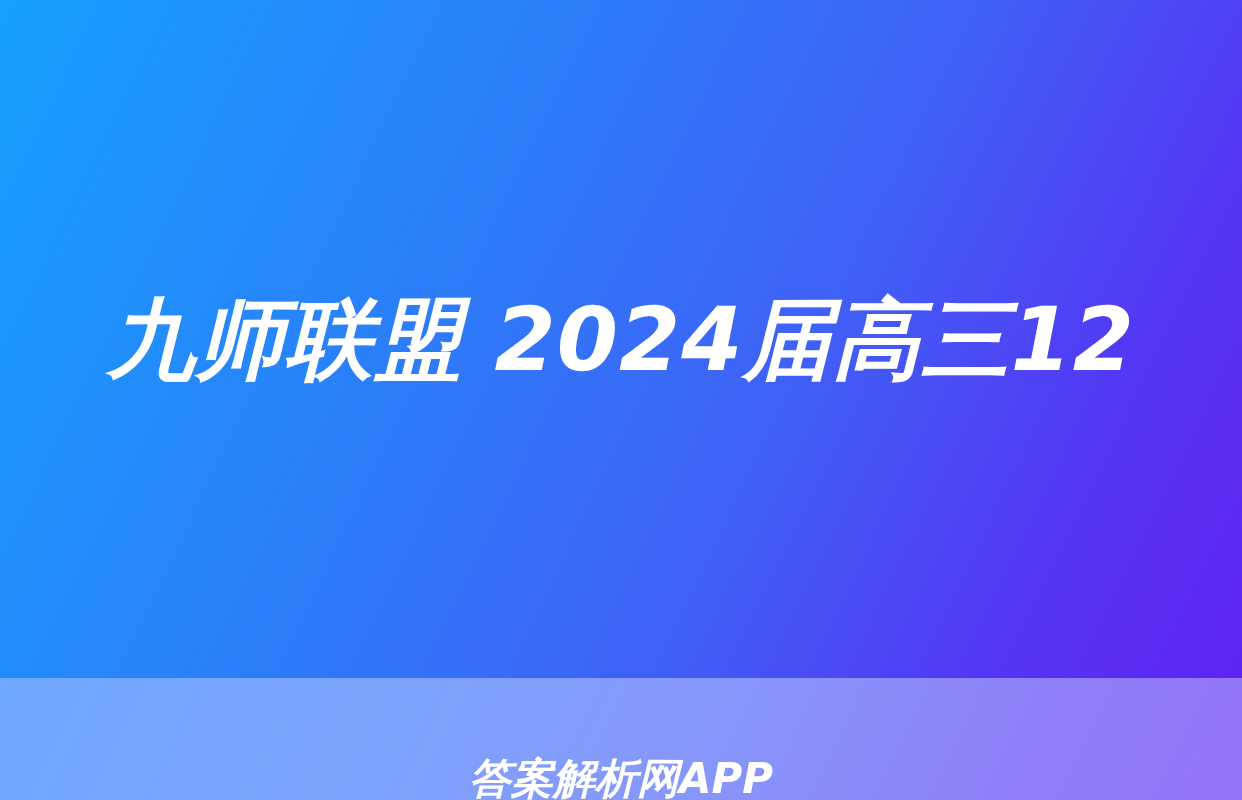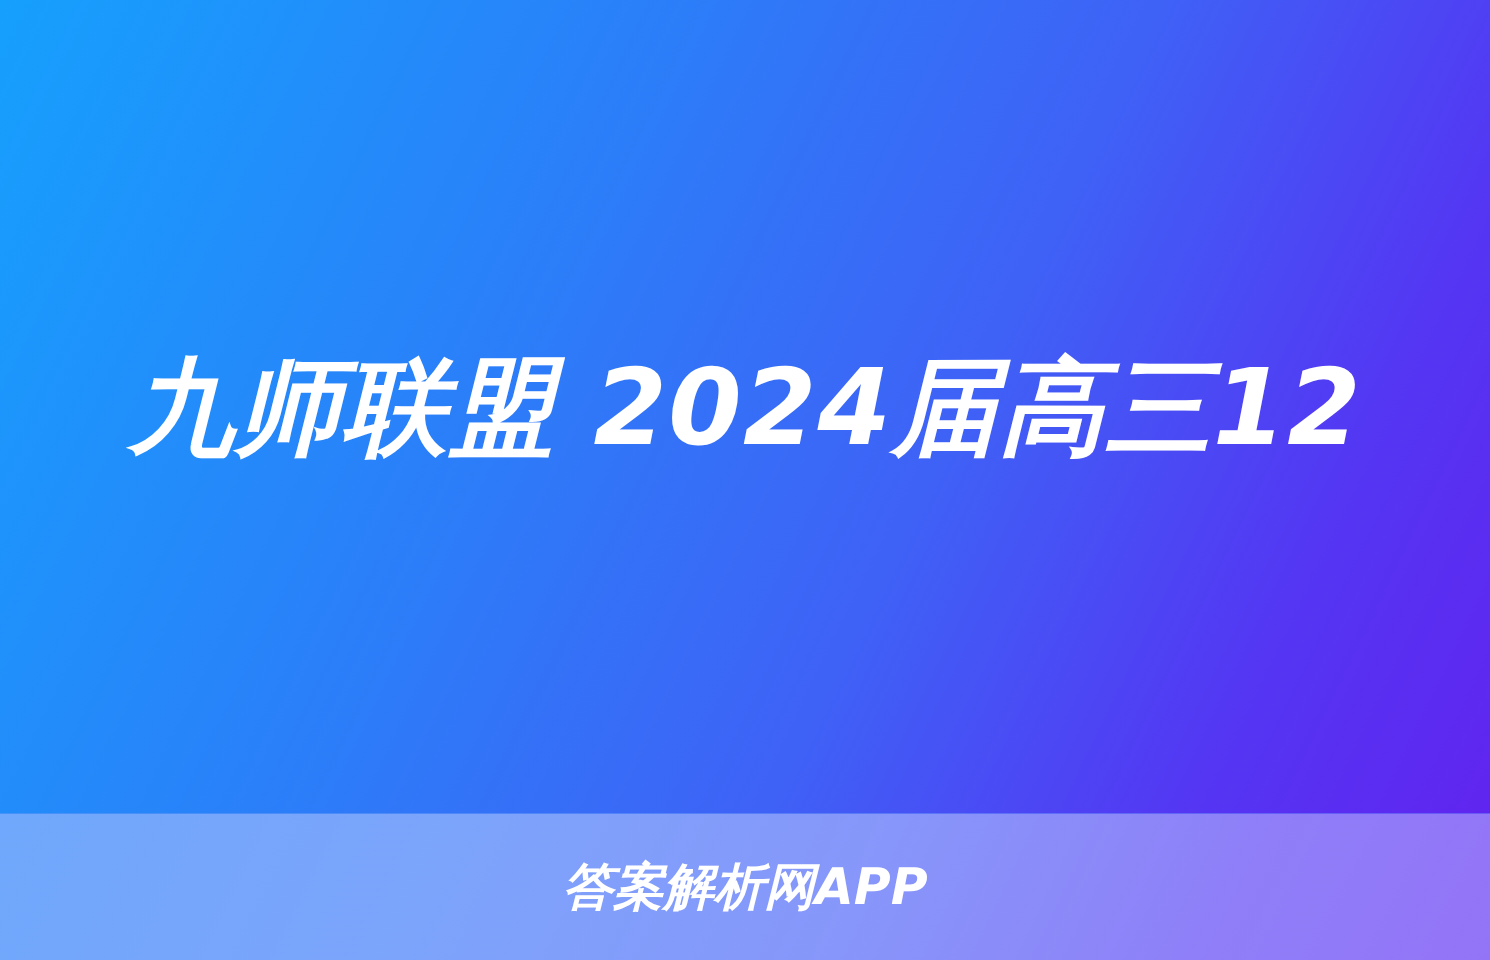--- a/index.html
+++ b/index.html
@@ -73,21 +73,21 @@
   }
 
   
   .footer-text {
     position: absolute;
     left: 0;
     top: 678px;
     width: 1242px;
     height: 122px;
     display: flex;
-    align-items: center;
+    align-items: flex-end;
     justify-content: center;
   }
 
   .footer-text span {
     color: #ffffff;
     font-family: "DejaVu Sans", "Liberation Sans", sans-serif;
     font-size: 42px;
     font-weight: 700;
     font-style: italic;
     letter-spacing: 0px;

